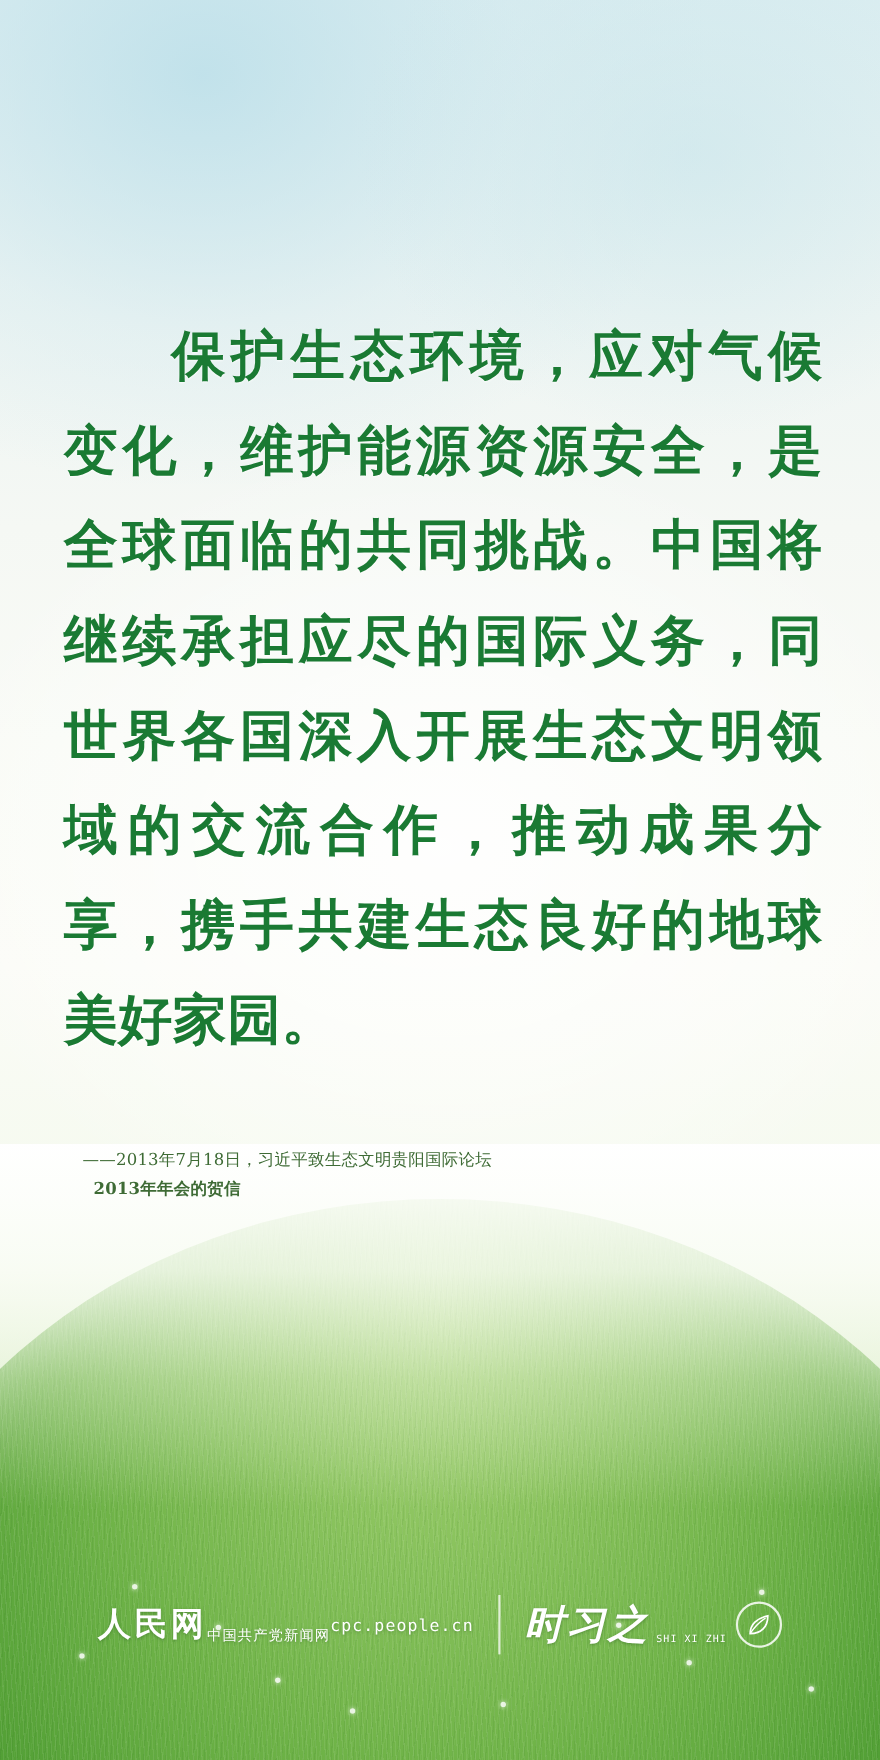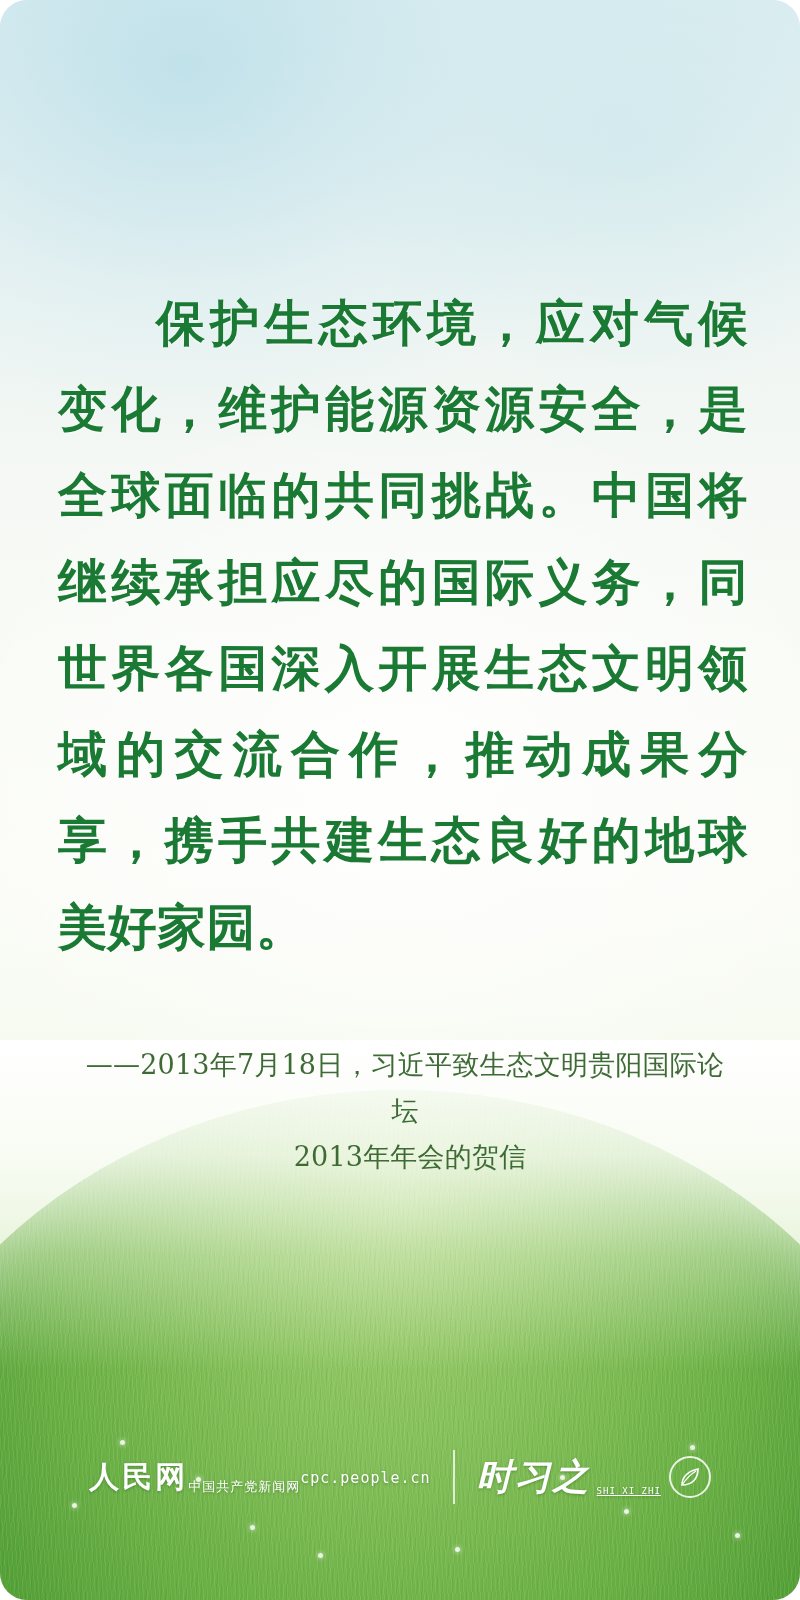--- a/index.html
+++ b/index.html
@@ -25,21 +25,20 @@
         #dceef1 0%,
         #e4f1f2 8%,
         #eef5f3 18%,
         #f5f8f4 30%,
         #f9fbf6 42%,
         #fbfcf7 55%,
         #f6faf0 66%,
         #eef6e4 74%,
         #e2f0d4 80%,
         #d2e8c0 85%);
-    border-radius: 27px;
   }
 
   
   .glow-top {
     position: absolute;
     top: -180px; left: -120px;
     width: 760px; height: 620px;
     background: radial-gradient(ellipse at 40% 40%, rgba(183,221,232,0.75) 0%, rgba(208,232,238,0.35) 45%, rgba(255,255,255,0) 72%);
     pointer-events: none;
   }
@@ -124,27 +123,26 @@
     text-align: justify;
     text-shadow: 0 1px 2px rgba(255,255,255,0.8);
   }
 
   .attribution {
     position: absolute;
     top: 1042px;
     left: 75px;
     width: 660px;
     font-family: "DejaVu Serif", "Liberation Serif", serif;
-    font-size: 27px;
+    font-size: 15px;
     line-height: 1.7;
     color: #3e6b35;
     letter-spacing: 0.2px;
-    text-align: center;
-  }
-  .attribution .line2 { padding-left: 10px; }
+  }
+  .attribution .line2 { padding-left: 10px; font-weight: bold; }
 
   
   .branding {
     position: absolute;
     bottom: 96px;
     left: 0;
     width: 100%;
     display: flex;
     align-items: center;
     justify-content: center;
@@ -195,21 +193,20 @@
     font-weight: 700;
     font-style: italic;
     letter-spacing: 2px;
   }
   .brand-right .py {
     font-family: "DejaVu Sans Mono", "Liberation Mono", monospace;
     font-size: 9px;
     letter-spacing: 1px;
     align-self: flex-end;
     padding-bottom: 6px;
-    text-decoration: underline;
   }
   .logo-circle {
     width: 42px; height: 42px;
     border-radius: 50%;
     border: 2px solid rgba(255,255,255,0.85);
     display: flex; align-items: center; justify-content: center;
     margin-left: 2px;
   }
 </style>
 </head>

